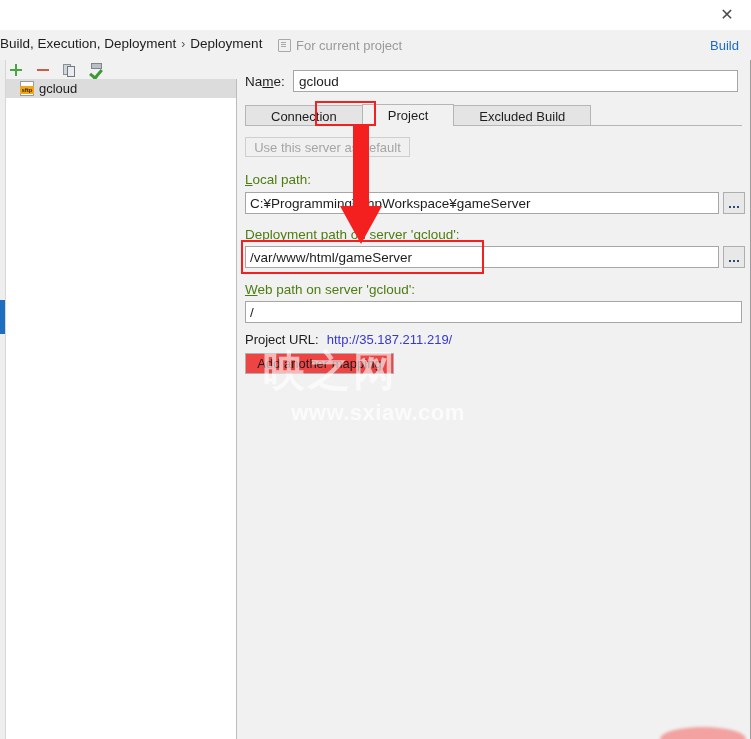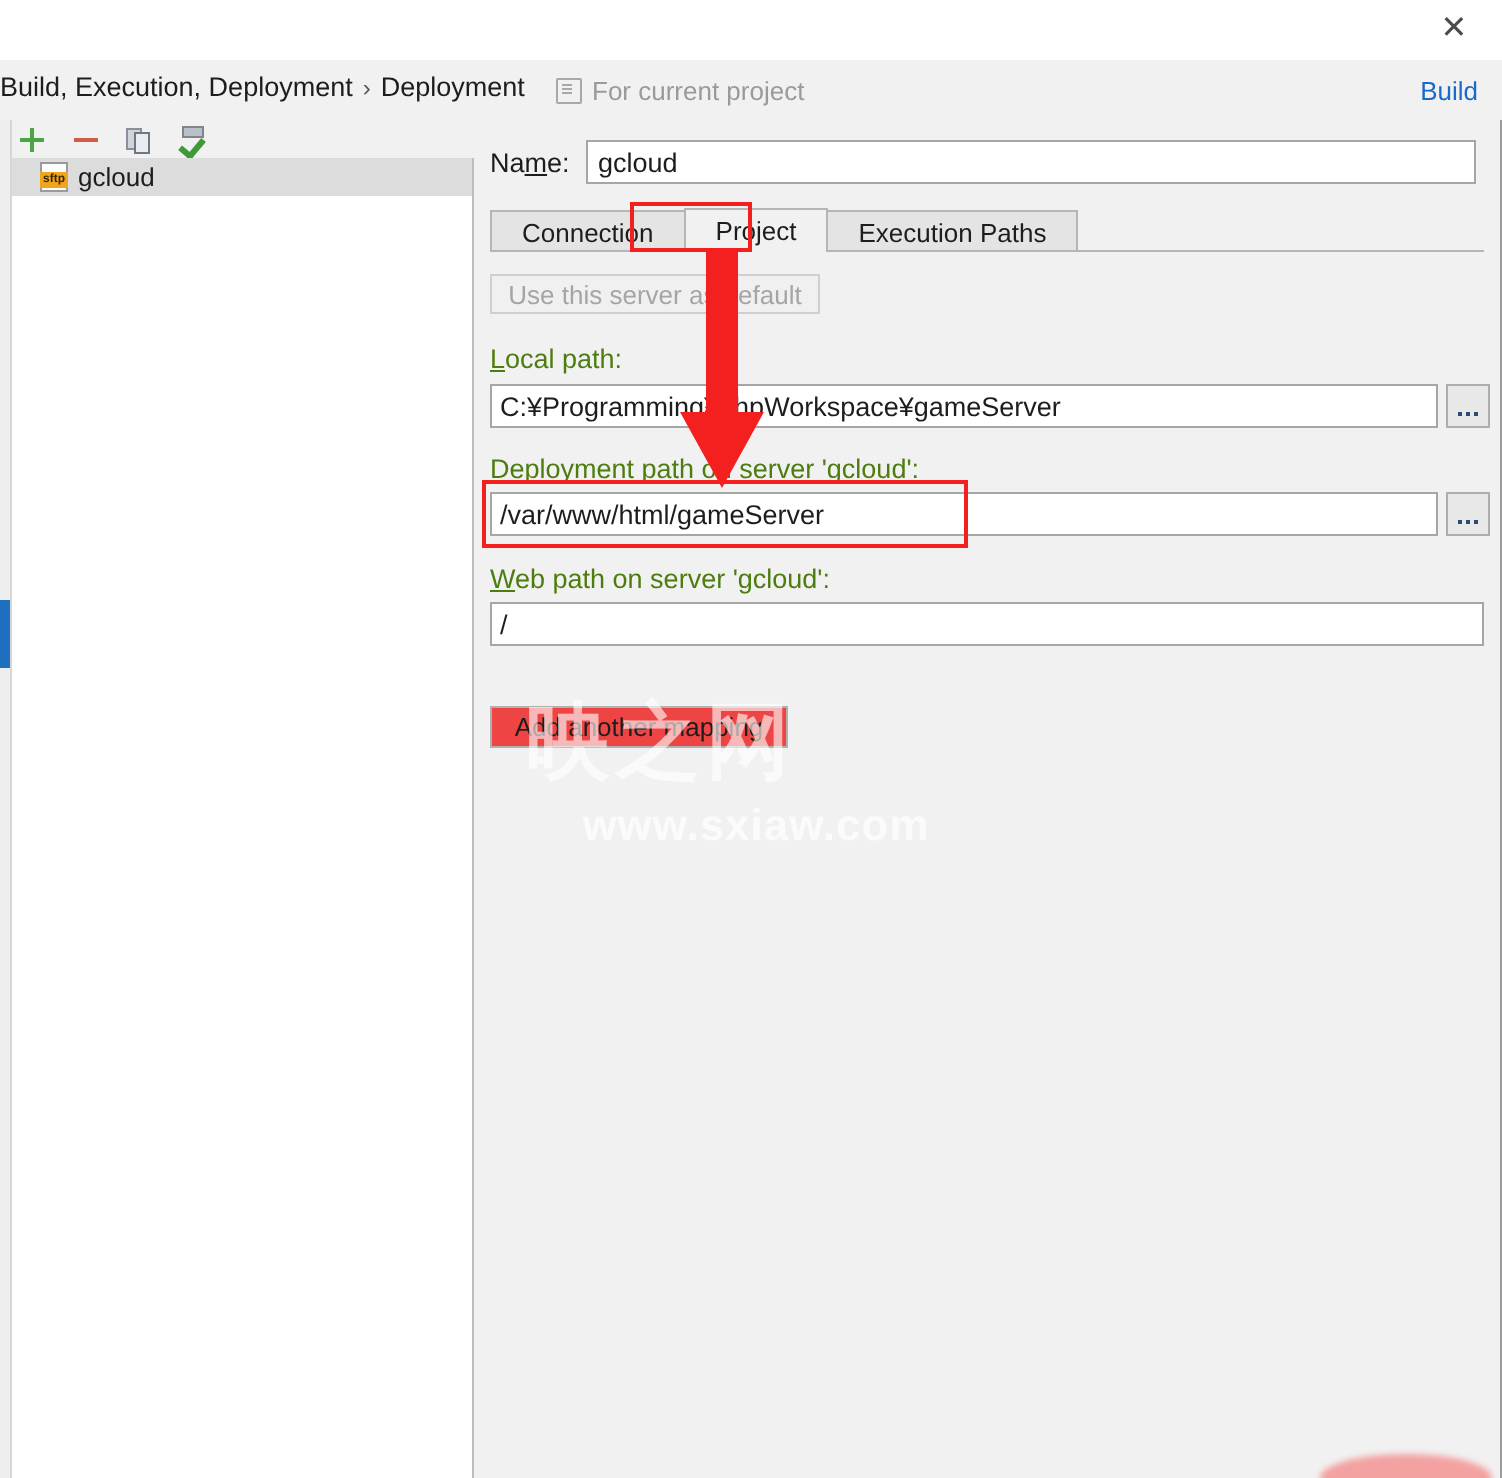--- a/index.html
+++ b/index.html
@@ -195,21 +195,21 @@
   }
 
   
   .tabrow {
     position: absolute; left: 7px; top: 44px;
     height: 22px;
     display: flex; align-items: flex-end;
   }
   .tab {
     height: 21px;
-    padding: 0 15px;
+    padding: 0 25px;
     font-size: 13px;
     color: #1d1d1d;
     background: #e4e4e4;
     border: 1px solid #b6b6b6;
     border-bottom: none;
     display: flex; align-items: center;
     box-sizing: border-box;
     margin-right: -1px;
     cursor: pointer;
     position: relative;
@@ -408,21 +408,21 @@
     </div>
 
     <div class="tabrow">
       <div class="tab">
         <span>Connection</span>
       </div>
       <div class="tab selected">
         <span>Project</span>
       </div>
       <div class="tab">
-        <span>Execution Paths</span>
+        <span>Excluded Build</span>
       </div>
     </div>
     <div class="tab-underline"></div>
   </div>
 
   <div class="btn disabled usedefault-btn" style="display:flex;align-items:center;justify-content:center;">
     <span>Use this server as default</span>
   </div>
 
   <div class="flabel" style="left:245px; top:172px;"><u>L</u><span>ocal path:</span></div>
@@ -433,20 +433,23 @@
 
   <div class="flabel" style="left:245px; top:227px;"><u>D</u><span>eployment path on server 'gcloud':</span></div>
   <input class="finput" style="left: 245px; top: 246px; width: 474px;" type="text" value="/var/www/html/gameServer">
   <div class="browse-btn" style="left:723px; top:246px;">
     <span></span>
   </div>
 
   <div class="flabel" style="left:245px; top:282px;"><u>W</u><span>eb path on server 'gcloud':</span></div>
   <input class="finput" style="left: 245px; top: 301px; width: 497px;" type="text" value="/">
 
+  <div class="url-row">
+    <span>Project URL:</span><a href="#">http://35.187.211.219/</a>
+  </div>
 
   <div class="btn addmap-btn" style="display:flex;align-items:center;justify-content:center;">
     <span>Add another mapping</span>
   </div>
 
   <div class="watermark">
     <div class="wm-cn">映之网</div>
     <div class="wm-en">www.sxiaw.com</div>
   </div>
 

